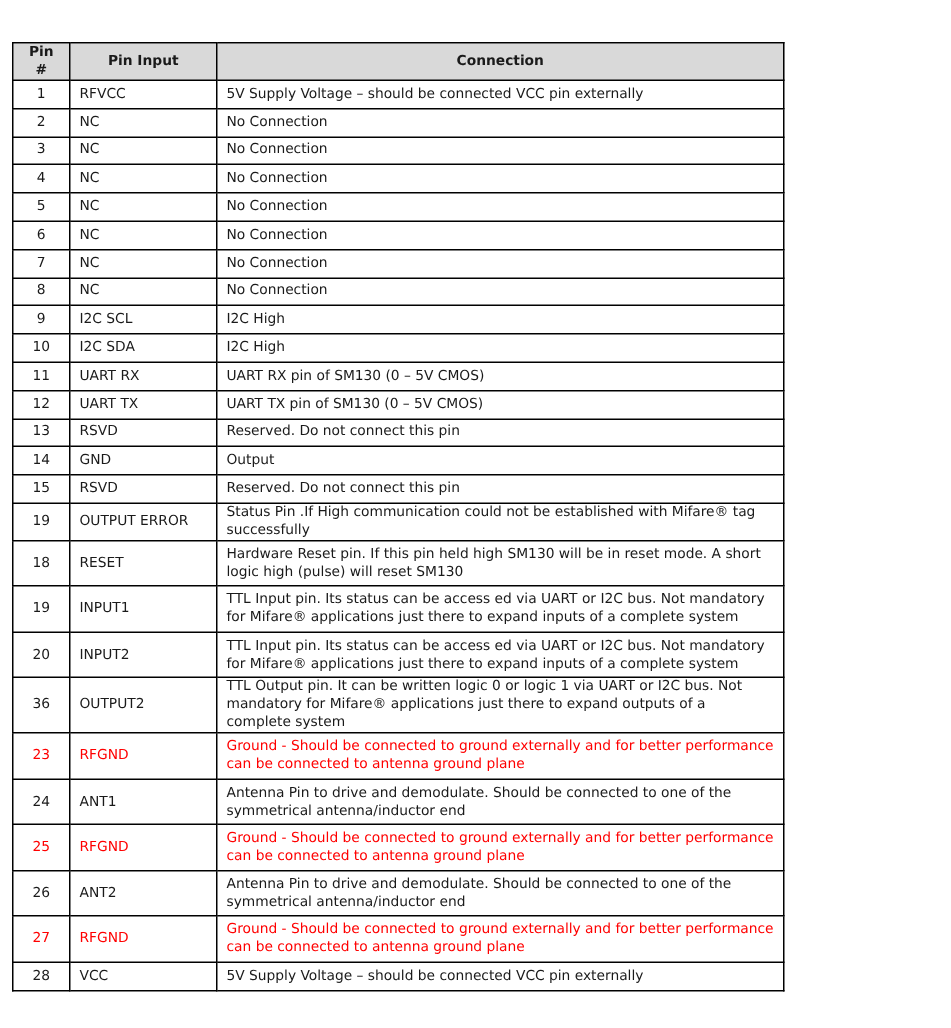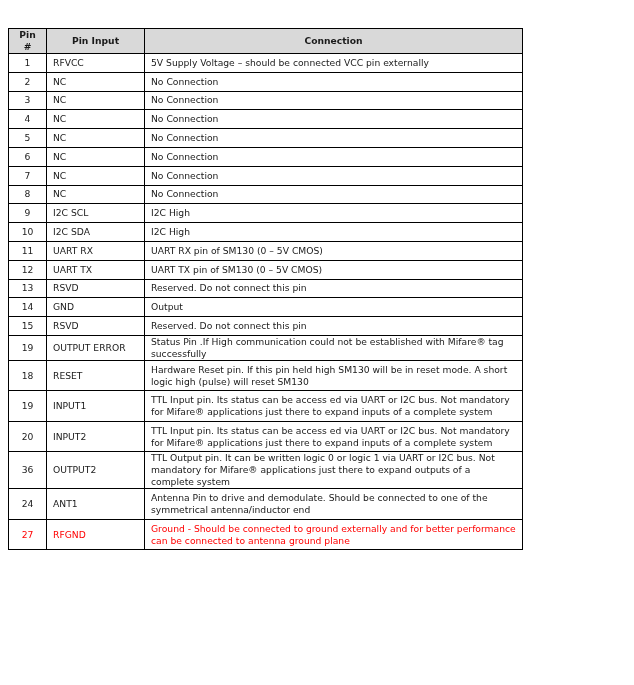--- a/index.html
+++ b/index.html
@@ -125,24 +125,44 @@
       <tr class="tall">
         <td class="num">20</td>
         <td class="name">INPUT2</td>
         <td class="desc">TTL Input pin. Its status can be access ed via UART or I2C bus. Not mandatory for Mifare® applications just there to expand inputs of a complete system</td>
       </tr>
       <tr class="tall">
         <td class="num">36</td>
         <td class="name">OUTPUT2</td>
         <td class="desc">TTL Output pin. It can be written logic 0 or logic 1 via UART or I2C bus. Not mandatory for Mifare® applications just there to expand outputs of a complete system</td>
       </tr>
+      <tr class="red tall">
+        <td class="num">23</td>
+        <td class="name">RFGND</td>
+        <td class="desc">Ground  - Should be connected to ground externally and for better performance can be connected to antenna ground plane</td>
+      </tr>
       <tr class="tall">
         <td class="num">24</td>
         <td class="name">ANT1</td>
+        <td class="desc">Antenna Pin to drive and demodulate. Should be connected to one of the symmetrical antenna/inductor end</td>
+      </tr>
+      <tr class="red tall">
+        <td class="num">25</td>
+        <td class="name">RFGND</td>
+        <td class="desc">Ground  - Should be connected to ground externally and for better performance can be connected to antenna ground plane</td>
+      </tr>
+      <tr class="tall">
+        <td class="num">26</td>
+        <td class="name">ANT2</td>
         <td class="desc">Antenna Pin to drive and demodulate. Should be connected to one of the symmetrical antenna/inductor end</td>
       </tr>
       <tr class="red tall">
         <td class="num">27</td>
         <td class="name">RFGND</td>
         <td class="desc">Ground  - Should be connected to ground externally and for better performance can be connected to antenna ground plane</td>
       </tr>
+      <tr>
+        <td class="num">28</td>
+        <td class="name">VCC</td>
+        <td class="desc">5V Supply Voltage – should be connected VCC pin externally</td>
+      </tr>
     </tbody>
 </table>
 
 </body></html>

